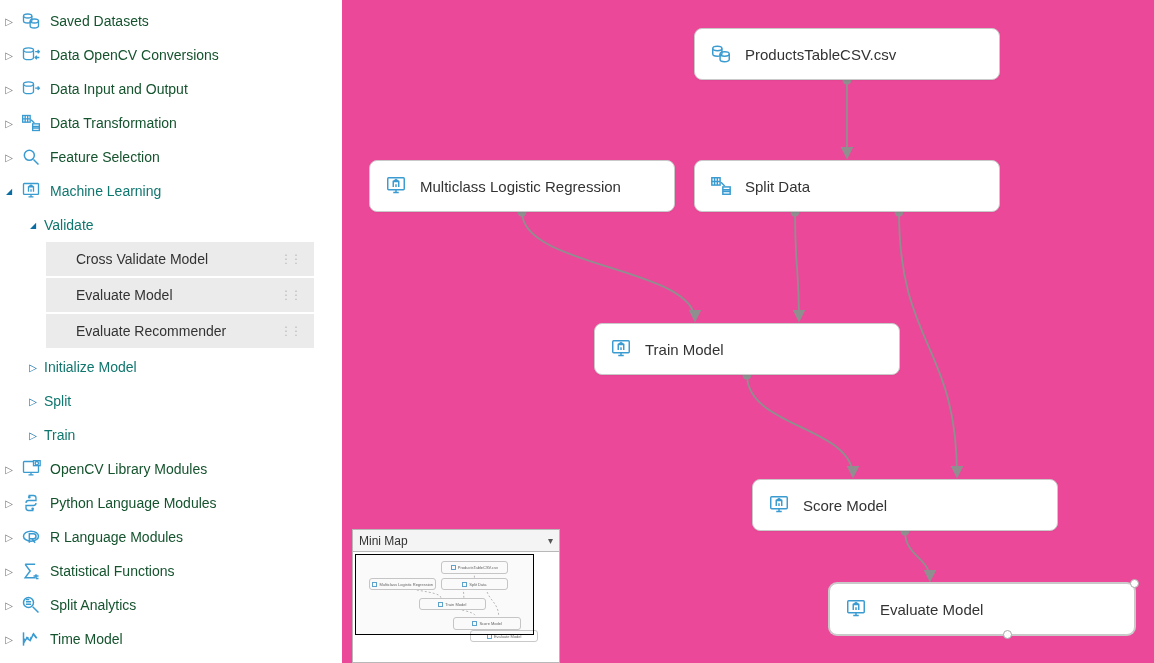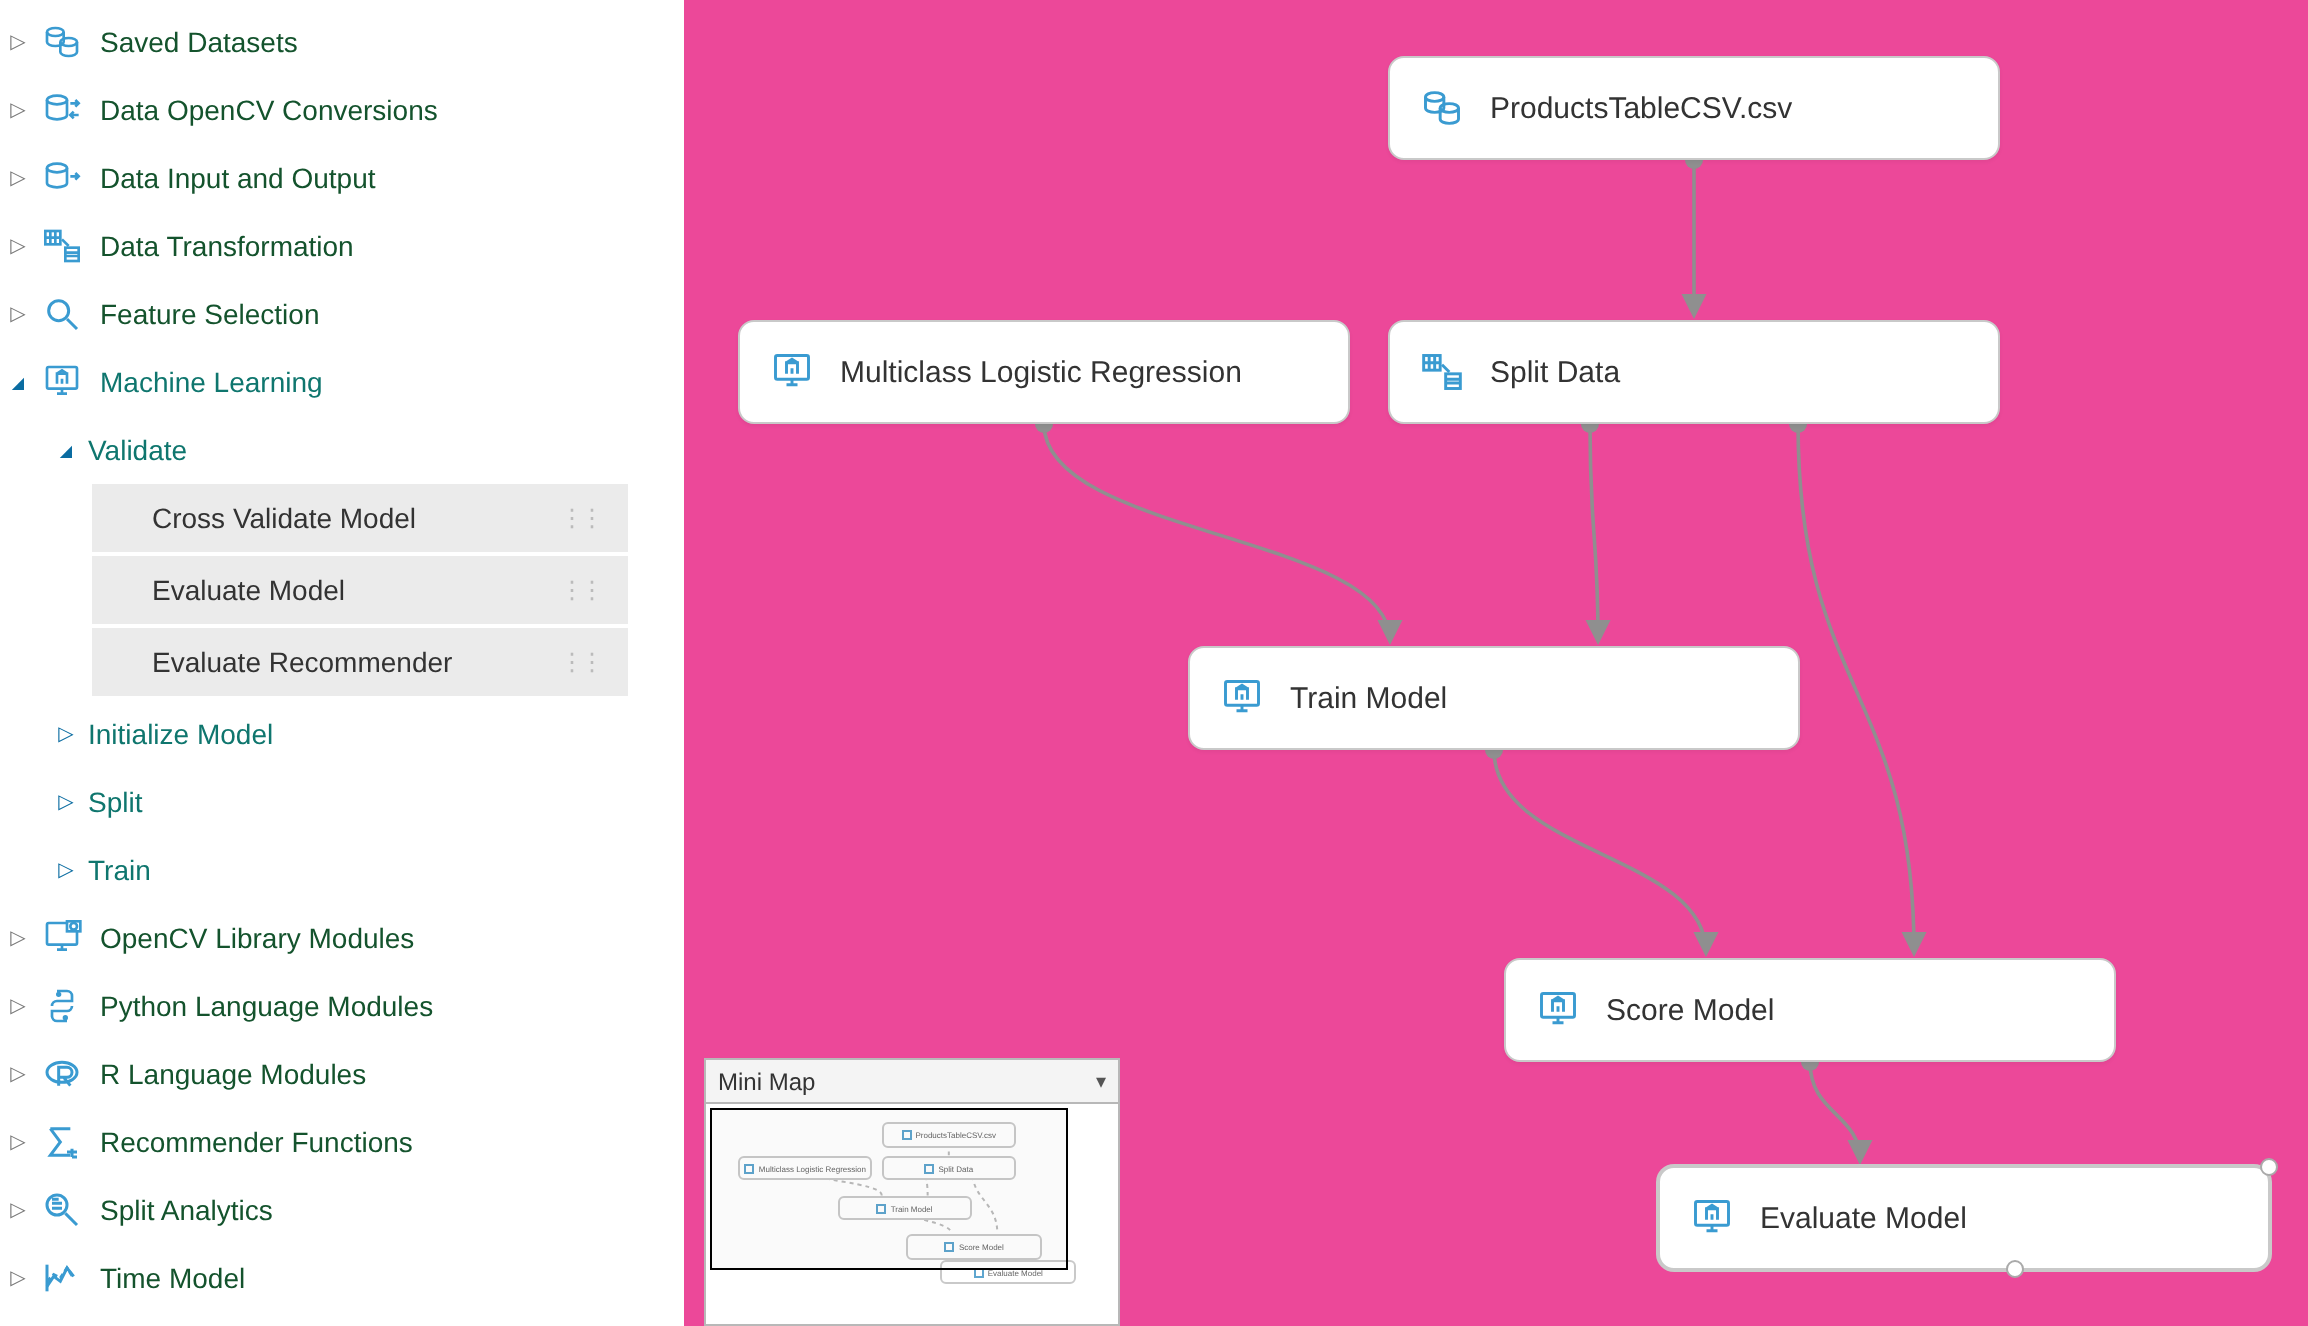--- a/index.html
+++ b/index.html
@@ -338,21 +338,21 @@
       </span>
       <span class="label">R Language Modules</span>
     </div>
     <div class="tree-item level-0">
       <span class="chev">▷</span>
       <span class="icon">
         <svg>
           <use href="#ic-sigma"></use>
         </svg>
       </span>
-      <span class="label">Recommender Functions</span>
+      <span class="label">Statistical Functions</span>
     </div>
     <div class="tree-item level-0">
       <span class="chev">▷</span>
       <span class="icon">
         <svg>
           <use href="#ic-text"></use>
         </svg>
       </span>
       <span class="label">Split Analytics</span>
     </div>

